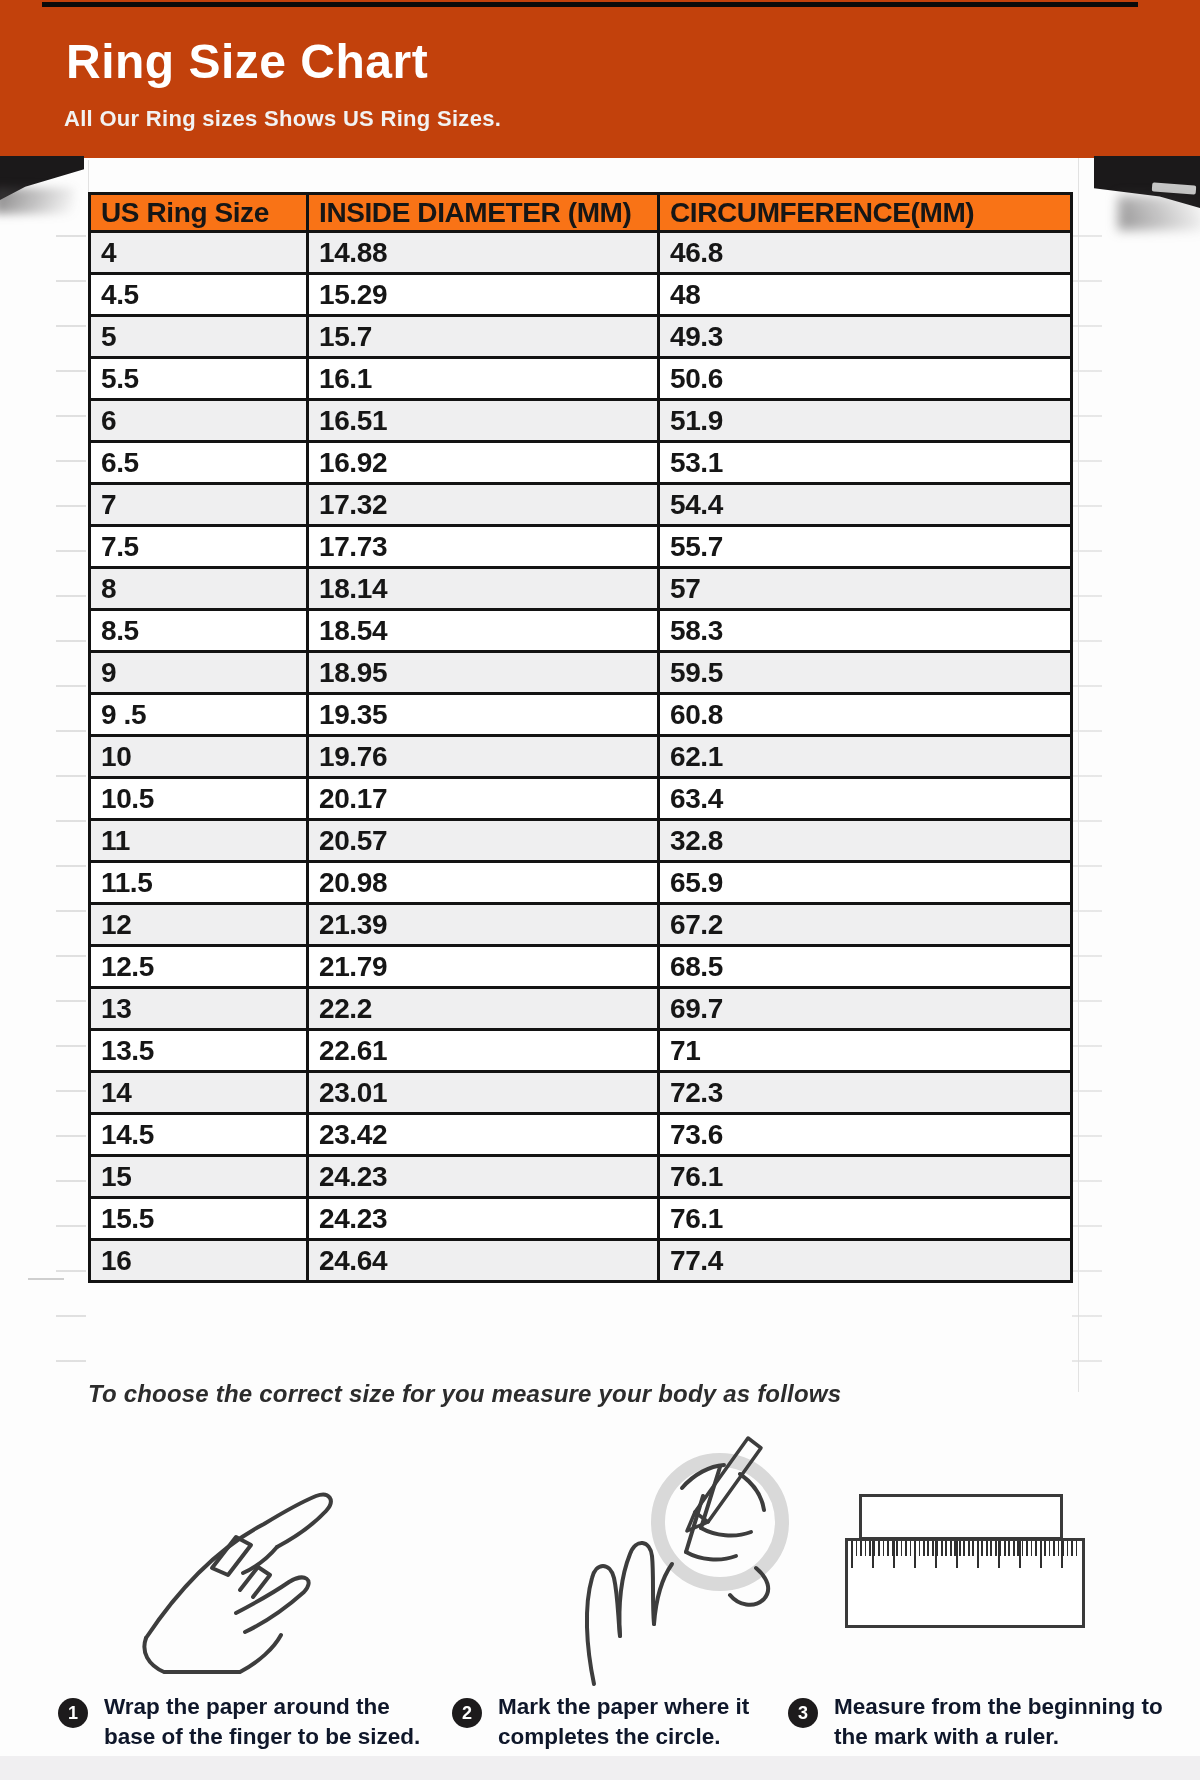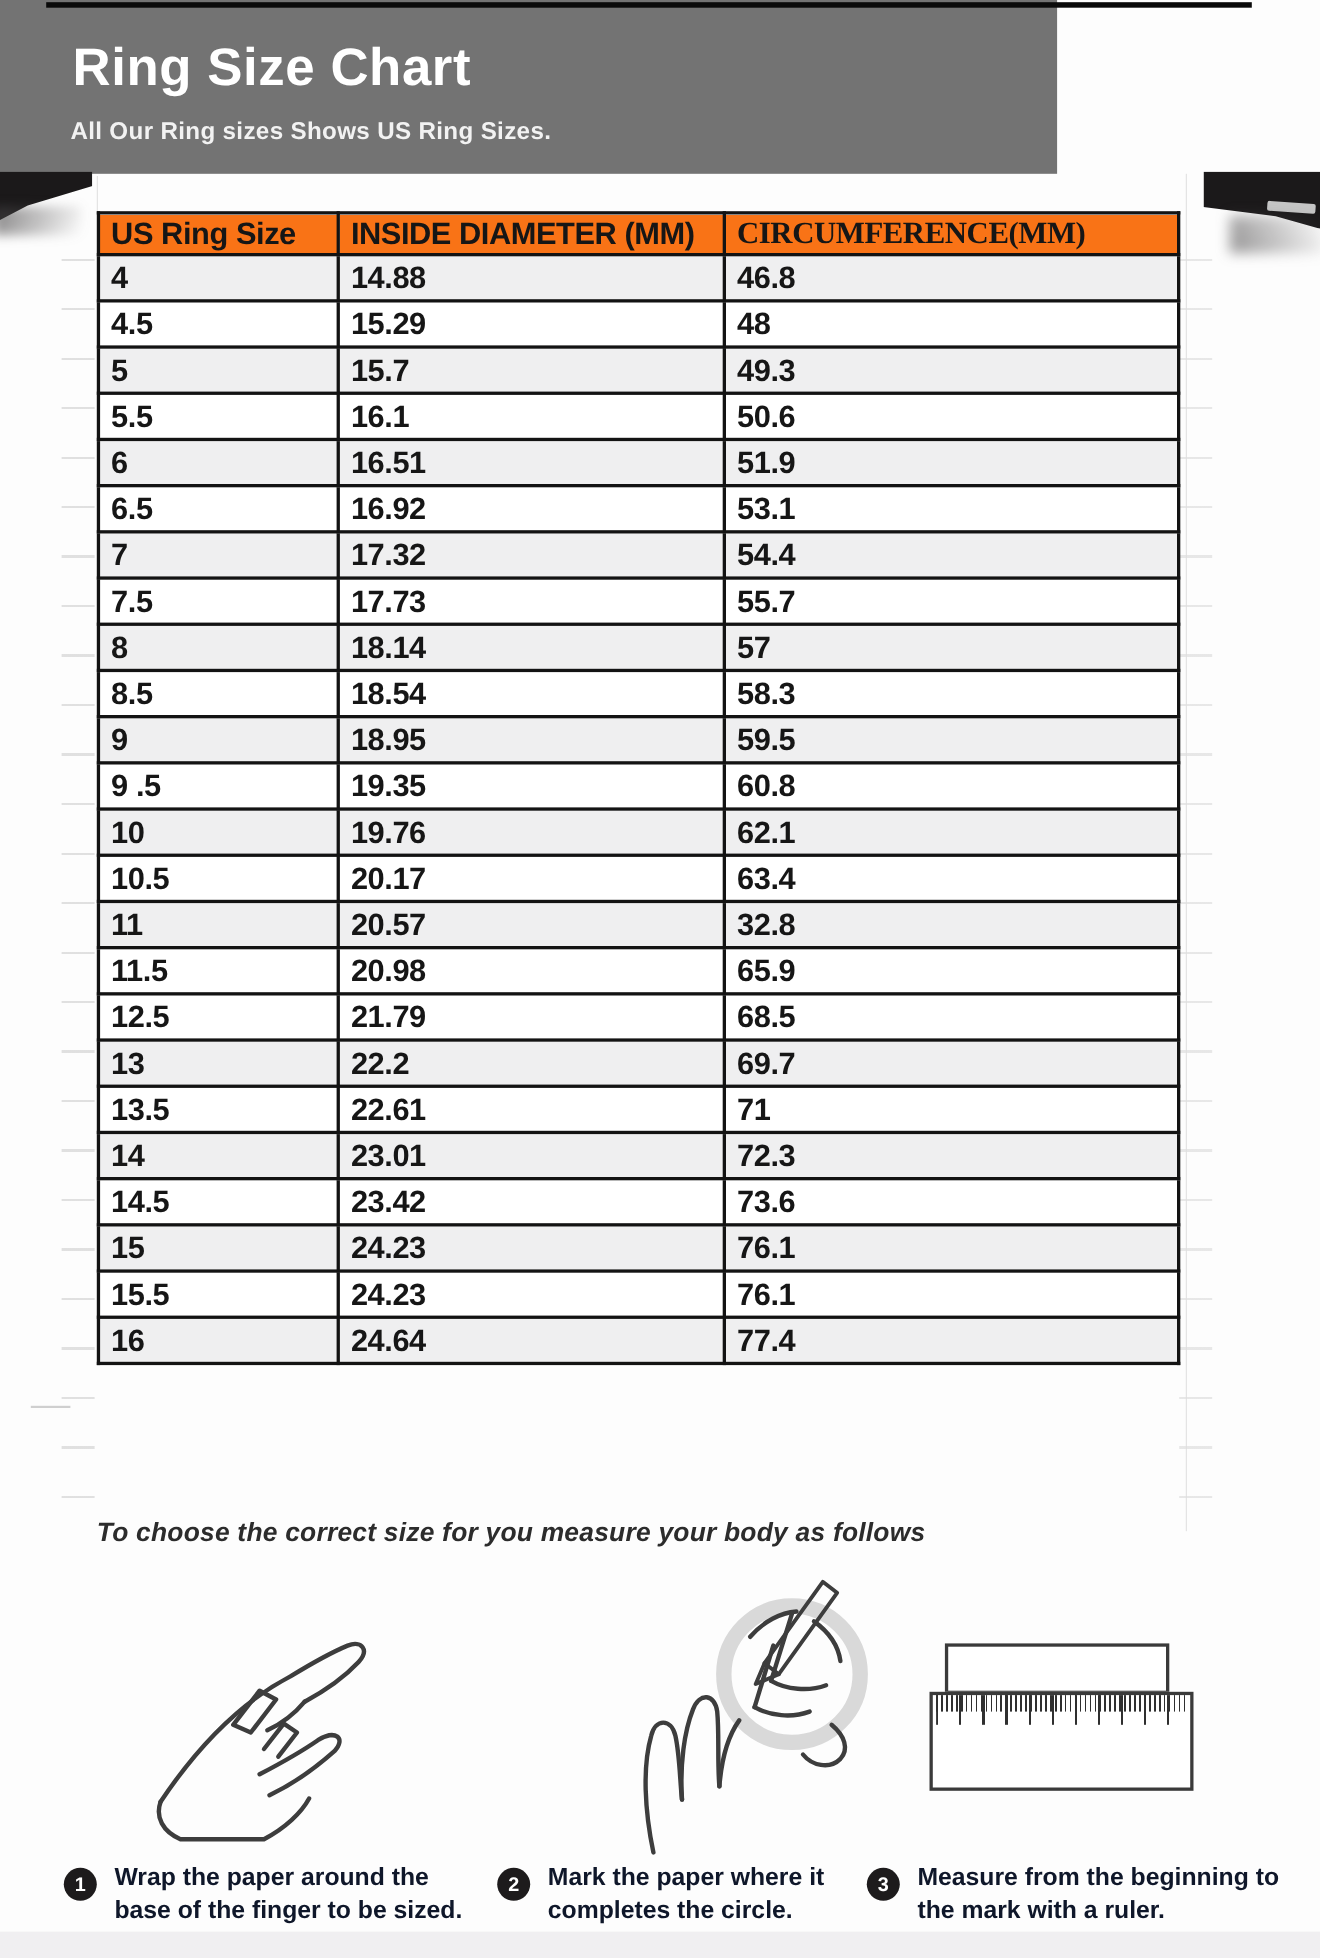--- a/index.html
+++ b/index.html
@@ -6,22 +6,22 @@
   html,body { background:#ffffff; }
   body { font-family:"Liberation Sans","DejaVu Sans",sans-serif; }
 
   .canvas{
     position:relative; width:1200px; height:1780px;
     background:#fdfdfd; overflow:hidden;
   }
 
   
   .banner{
-    position:absolute; left:0; top:0; width:961px; height:158px;
-    background:#737373;
+    position:absolute; left:0; top:0; width:1200px; height:158px;
+    background:#c2410c;
   }
   .banner-topline{
     position:absolute; left:42px; top:2px; width:1096px; height:5px;
     background:#0a0a0a;
   }
   .page-title{
     position:absolute; left:66px; top:34px;
     font-size:48px; font-weight:700; color:#ffffff; letter-spacing:0.5px;
   }
   .page-subtitle{
@@ -79,21 +79,21 @@
   }
   .size-table th, .size-table td{
     border:3px solid #131313;
     font-size:28px; font-weight:700; color:#161616;
     text-align:left; padding:0 0 0 10px; letter-spacing:-0.4px;
     overflow:hidden; white-space:nowrap;
   }
   .size-table th{ height:38px; background:#f97316; }
   .size-table td{ height:42px; background:#ffffff; }
   .size-table tr.shaded td{ background:#efeff0; }
-  .col-size{ width:218px; } .col-diam{ width:351px; } .col-circ{ width:413px;font-family:Liberation Serif, serif; }
+  .col-size{ width:218px; } .col-diam{ width:351px; } .col-circ{ width:413px; }
 
   
   .measure-caption{
     position:absolute; left:88px; top:1380px; width:900px;
     font-size:24px; font-weight:700; color:#2c2c2c; letter-spacing:0.2px;font-style:italic;
   }
 
   
   .illo{ position:absolute; }
   .ruler-illo{ position:absolute; left:845px; top:1494px; width:242px; height:136px; }
@@ -237,20 +237,25 @@
         </tr>
         <tr class="shaded">
           <td>11</td>
           <td>20.57</td>
           <td>32.8</td>
         </tr>
         <tr>
           <td>11.5</td>
           <td>20.98</td>
           <td>65.9</td>
+        </tr>
+        <tr class="shaded">
+          <td>12</td>
+          <td>21.39</td>
+          <td>67.2</td>
         </tr>
         <tr>
           <td>12.5</td>
           <td>21.79</td>
           <td>68.5</td>
         </tr>
         <tr class="shaded">
           <td>13</td>
           <td>22.2</td>
           <td>69.7</td>

